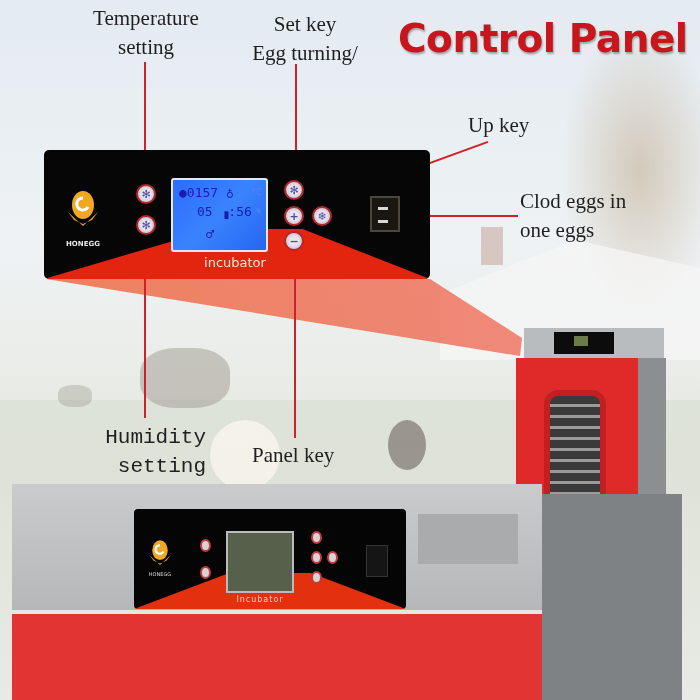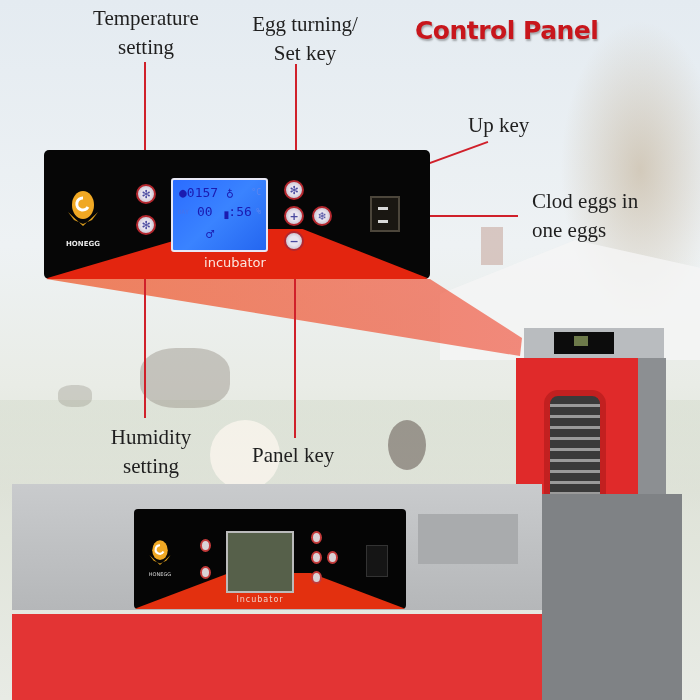--- a/index.html
+++ b/index.html
@@ -7,21 +7,21 @@
   .bg{position:absolute;inset:0;background:linear-gradient(180deg,#e4ebf1 0%,#eef2f4 35%,#e9ece6 55%,#dfe3d8 70%,#e8ebe5 100%);}
   .tree{position:absolute;left:560px;top:20px;width:160px;height:300px;border-radius:50%;background:radial-gradient(ellipse at center,rgba(190,170,140,.55),rgba(200,190,170,0) 70%);}
   .barn{position:absolute;left:440px;top:240px;width:270px;height:120px;background:rgba(245,245,245,.8);clip-path:polygon(0 45%,50% 0,100% 25%,100% 100%,0 100%);}
   .chimney{position:absolute;left:481px;top:227px;width:22px;height:38px;background:rgba(200,170,160,.6);}
   .hay1{position:absolute;left:140px;top:348px;width:90px;height:60px;border-radius:40%;background:rgba(150,145,135,.45);}
   .hay2{position:absolute;left:58px;top:385px;width:34px;height:22px;border-radius:40%;background:rgba(150,145,135,.35);}
   .hen1{position:absolute;left:210px;top:420px;width:70px;height:70px;border-radius:50%;background:rgba(250,245,238,.8);}
   .hen2{position:absolute;left:388px;top:420px;width:38px;height:50px;border-radius:50%;background:rgba(70,55,50,.45);}
   .field{position:absolute;left:0;top:400px;width:700px;height:120px;background:linear-gradient(180deg,rgba(200,210,190,.3),rgba(225,228,220,.5));}
 
-  .title{position:absolute;left:398px;top:16px;font-family:"DejaVu Sans","Liberation Sans",sans-serif;font-weight:bold;font-size:25px;color:#c8161c;text-shadow:1px 2px 2px rgba(0,0,0,.3);letter-spacing:-0.5px;margin-left:17px;}
+  .title{position:absolute;left:398px;top:16px;font-family:"DejaVu Sans","Liberation Sans",sans-serif;font-weight:bold;font-size:39px;color:#c8161c;text-shadow:1px 2px 2px rgba(0,0,0,.3);letter-spacing:-0.5px;}
 
   .callout{position:absolute;color:#1f1f1f;font-size:21px;line-height:29px;text-align:center;}
   .line{position:absolute;background:#d0202a;}
 
   .panel{position:absolute;left:44px;top:150px;width:386px;height:129px;background:#060606;border-radius:5px;overflow:hidden;}
   .panel .wedge{position:absolute;left:0;bottom:0;width:100%;height:50px;background:#e3250f;clip-path:polygon(0 100%,44% 0,67% 0,100% 100%);}
   .panel .brand{position:absolute;left:141px;top:105px;width:100px;text-align:center;color:#fbe6e0;font-family:"DejaVu Sans",sans-serif;font-size:13px;}
   .logo{position:absolute;left:22px;top:40px;width:34px;height:38px;}
   .logo-text{position:absolute;left:14px;top:90px;width:50px;text-align:center;color:#e8e8e8;font-family:"DejaVu Sans",sans-serif;font-size:7px;font-weight:bold;}
   .lcd{position:absolute;left:127px;top:28px;width:93px;height:70px;background:linear-gradient(135deg,#2b6cff,#3a83ff 50%,#2466f0);border:2px solid #e8e8f5;border-radius:3px;color:#1b1bb0;font-family:"DejaVu Sans Mono",monospace;}
@@ -70,29 +70,29 @@
 <div class="hen1"></div>
 <div class="hen2"></div>
 
 <div class="title">Control Panel</div>
 
 <div class="callout" style="left:72px;top:4px;width:148px;">
   <div>Temperature</div>
   <div>setting</div>
 </div>
 <div class="callout" style="left:240px;top:10px;width:130px;">
+  <div>Set key</div>
   <div>Egg turning/</div>
-  <div>Set key</div>
 </div>
 <div class="callout" style="left:468px;top:111px;width:80px;text-align:left;">Up key</div>
-<div class="callout" style="left:532px;top:187px;width:140px;text-align:left;">
+<div class="callout" style="left:520px;top:187px;width:140px;text-align:left;">
   <div>Clod eggs in</div>
   <div>one eggs</div>
 </div>
-<div class="callout" style="left:96px;top:423px;width:110px;text-align:center;">
+<div class="callout" style="left:96px;top:423px;width:110px;text-align:right;font-family:Liberation Mono, monospace;">
   <div>Humidity</div>
   <div>setting</div>
 </div>
 <div class="callout" style="left:252px;top:441px;width:110px;text-align:left;">Panel key</div>
 
 <div class="beam"></div>
 
 <div class="line" style="left:144px;top:62px;width:2px;height:128px;"></div>
 <div class="line" style="left:295px;top:64px;width:2px;height:126px;"></div>
 <div class="line" style="left:144px;top:225px;width:2px;height:193px;"></div>
@@ -109,21 +109,21 @@
   </svg>
   <div class="logo-text">HONEGG</div>
 
   <div class="btn" style="left:92px;top:34px;">✻</div>
   <div class="btn" style="left:92px;top:65px;">✻</div>
 
   <div class="lcd">
     <div class="r1">●0157 ♁</div>
     <div class="unit1">°C</div>
     <div class="day">DAY</div>
-    <div class="r2">00 ▗:56</div>
+    <div class="r2">05 ▗:56</div>
     <div class="unit2">%</div>
     <div class="ic">♂</div>
   </div>
 
   <div class="btn" style="left:240px;top:30px;">✻</div>
   <div class="btn" style="left:240px;top:56px;">+</div>
   <div class="btn" style="left:268px;top:56px;">❄</div>
   <div class="btn" style="left:240px;top:81px;">−</div>
 
   <div class="socket">

